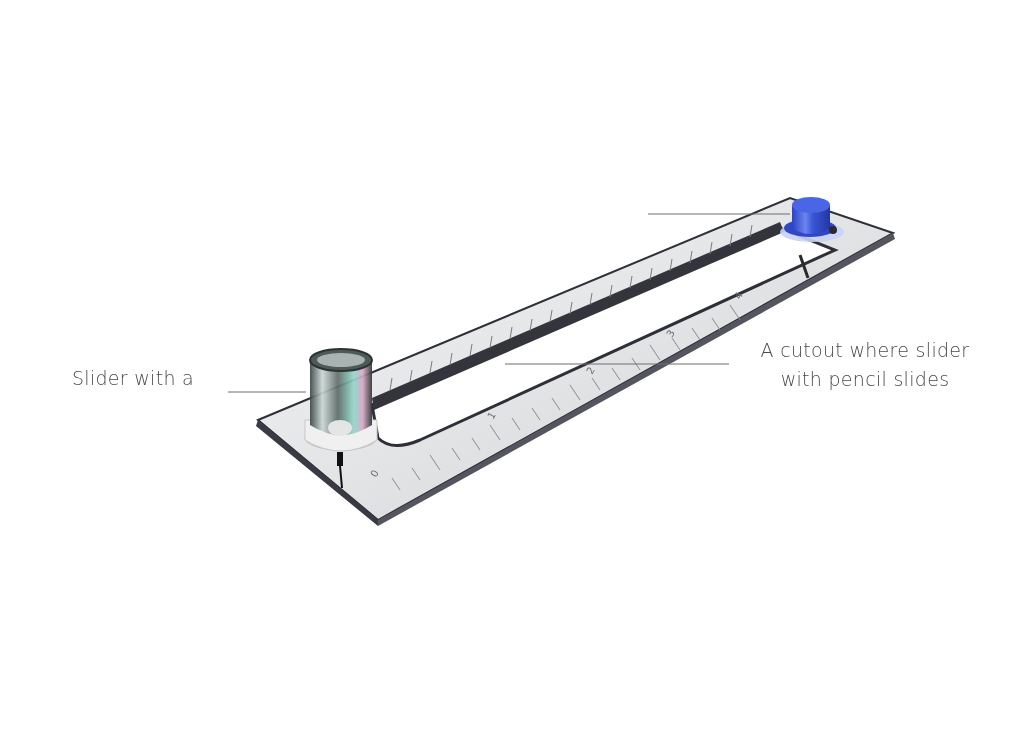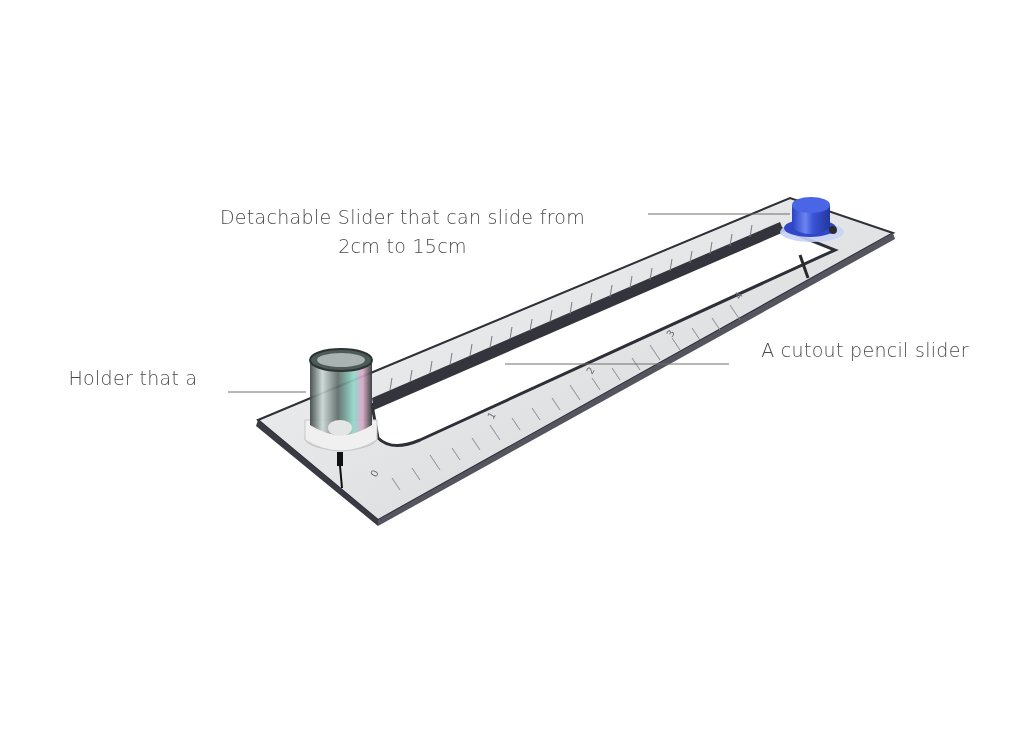--- a/index.html
+++ b/index.html
@@ -131,25 +131,22 @@
       <line x1="340" y1="466" x2="342" y2="488" stroke="#111" stroke-width="2"></line>
     </g>
 
     <g stroke="#6e6e6e" stroke-width="1">
       <line x1="648" y1="214" x2="790" y2="214"></line>
       <line x1="228" y1="392" x2="306" y2="392"></line>
       <line x1="505" y1="364" x2="729" y2="364"></line>
     </g>
   </svg>
 
-  <div class="label" id="label-slider">
-    <span>Detachable Slider that can slide from</span>
-    <span>2cm to 15cm</span>
-  </div>
 
   <div class="label" id="label-holder">
-    <span>Holder that a</span>
+    <span>Slider with a</span>
   </div>
 
   <div class="label" id="label-cutout">
-    <span>A cutout pencil slider</span>
+    <span>A cutout where slider</span>
+    <span>with pencil slides</span>
   </div>
 </div>
 
 </body></html>

